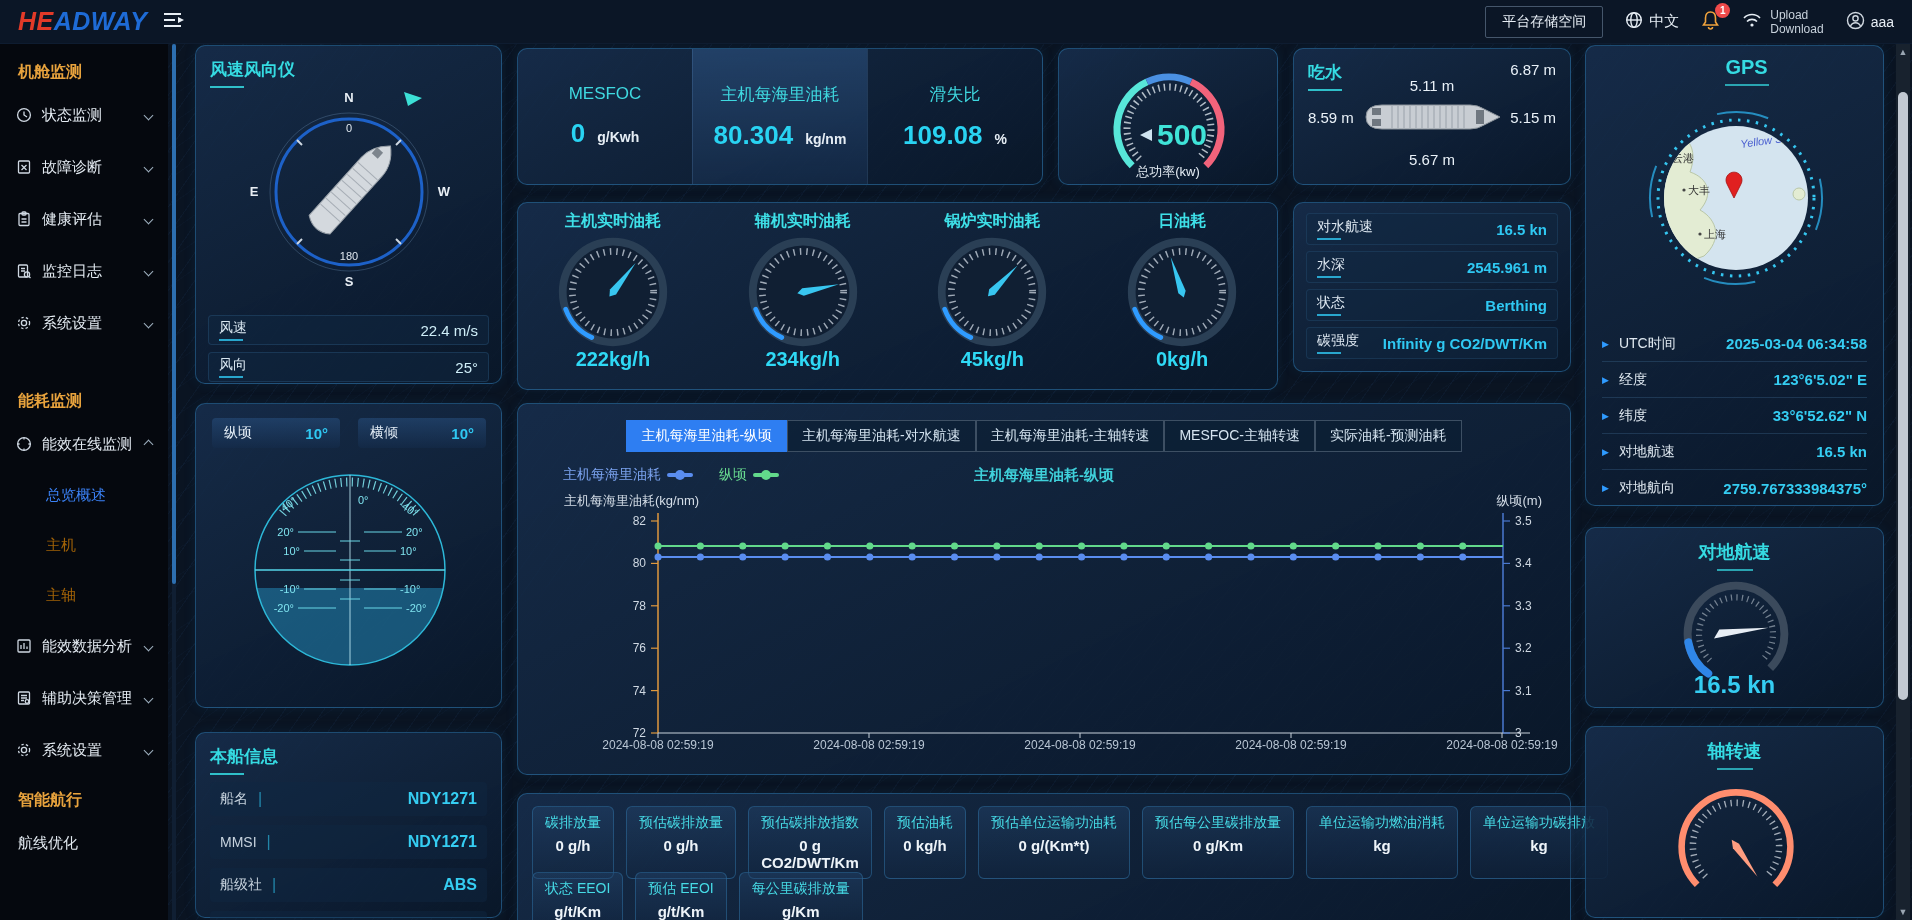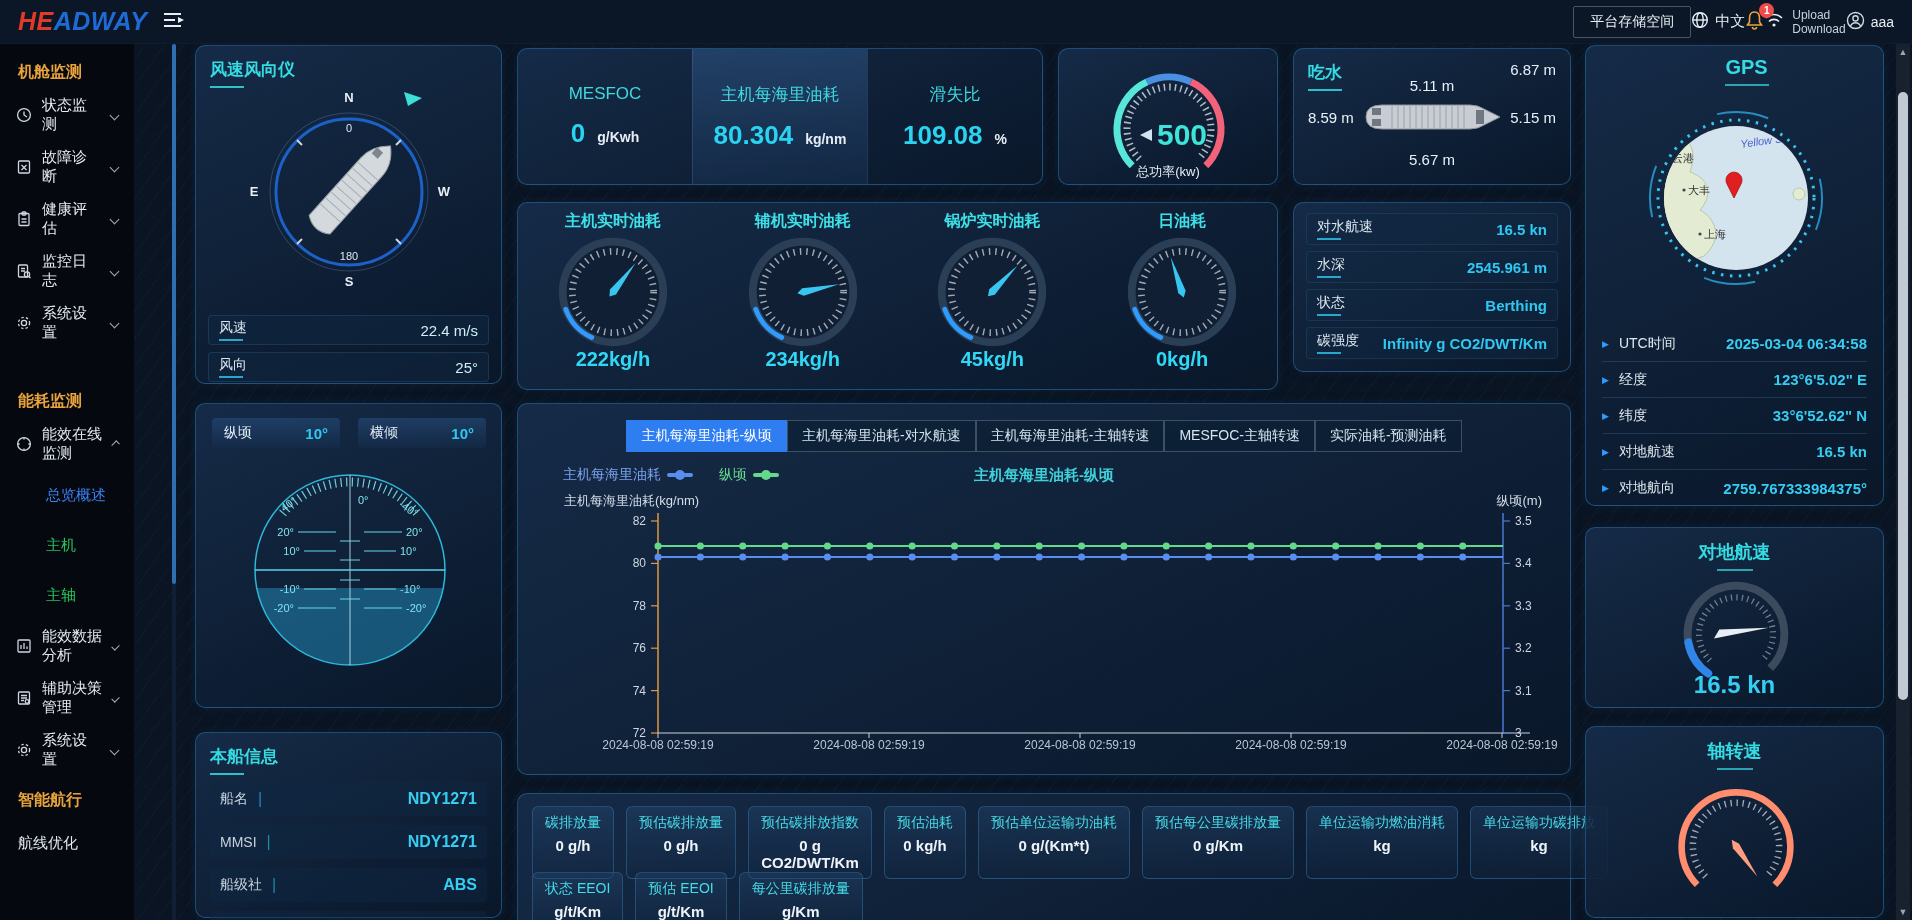--- a/index.html
+++ b/index.html
@@ -11,40 +11,40 @@
       repeating-linear-gradient(125deg, rgba(40,80,130,.10) 0 1px, transparent 1px 16px),
       repeating-linear-gradient(-35deg, rgba(30,60,100,.08) 0 1px, transparent 1px 22px);
   }
   
   .topbar { position:absolute; left:0; top:0; width:1912px; height:44px; background:#0b1626;
     display:flex; align-items:center; padding:0 18px; z-index:5; border-bottom:1px solid #0e1c30;}
   .logo { font-size:25px; font-weight:bold; font-style:italic; letter-spacing:.5px; }
   .logo .lg-head { color:#e23a28; }
   .logo .lg-tail { color:#1e6bd6; }
   .hamb { margin-left:16px; cursor:pointer; }
-  .tb-right { margin-left:auto; display:flex; align-items:center; }
+  .tb-right { margin-left:auto; display:flex; align-items:center; gap:22px; }
   .tb-btn { background:transparent; border:1px solid #45566b; color:#e6edf4; font-size:14px;
     padding:6px 16px; border-radius:2px; font-family:inherit; cursor:pointer;}
   .tb-lang { display:flex; align-items:center; gap:6px; color:#e6edf4; font-size:15px; cursor:pointer;}
   .tb-bell { position:relative; cursor:pointer; }
   .badge { position:absolute; top:-7px; right:-10px; background:#f04a4a; color:#fff; font-size:10px;
     font-weight:bold; min-width:15px; height:15px; border-radius:8px; display:flex; align-items:center;
     justify-content:center; padding:0 3px;}
   .tb-net { display:flex; align-items:center; gap:8px; color:#c8d2dc; font-size:12px; line-height:14px; cursor:pointer;}
   .tb-user { display:flex; align-items:center; gap:6px; color:#e6edf4; font-size:14px; cursor:pointer;}
   
-  .sidebar { position:absolute; left:0; top:44px; width:134px; height:876px; background:#05080e; z-index:4;}
+  .sidebar { position:absolute; left:0; top:44px; width:168px; height:876px; background:#05080e; z-index:4;}
   .sec { color:#e8a33d; font-size:16px; font-weight:bold; margin:18px 0 6px 18px; }
   .sitem { height:52px; display:flex; align-items:center; padding-left:16px; gap:10px;
     color:#e4ebf2; font-size:15px; cursor:pointer; }
   .sitem svg { flex:0 0 auto; }
   .chev { width:7px; height:7px; border-right:1.5px solid #9fb0c0; border-bottom:1.5px solid #9fb0c0;
     transform:rotate(45deg); margin-left:auto; margin-right:16px; }
   .chev.up { transform:rotate(-135deg); }
-  .ssub { padding-left:46px; height:50px; line-height:50px; font-size:15px; color:#22c55e; cursor:pointer;}
+  .ssub { padding-left:46px; height:50px; line-height:50px; font-size:15px; color:#a16207; cursor:pointer;}
   .ssub.active { color:#3b82f6; }
   .side-scroll { position:absolute; left:172px; top:44px; width:4px; height:876px; background:#101f33; z-index:4;}
   .side-thumb { width:4px; height:540px; background:#2d6fb0; border-radius:2px; }
   
   .panel { position:absolute; border:1px solid rgba(44,116,170,.55); border-radius:10px;
     background:linear-gradient(155deg, rgba(23,46,77,.88), rgba(10,24,42,.92));
     box-shadow:0 0 12px rgba(20,90,150,.15); }
   .ptitle { position:absolute; left:14px; top:12px; color:#35dbe2; font-size:17px; font-weight:bold;}
   .ptitle::after { content:""; display:block; width:34px; height:2px; background:#35dbe2; margin-top:5px; opacity:.85;}
   .row-box { display:flex; align-items:center; height:30px; margin:7px 12px; padding:0 10px;

